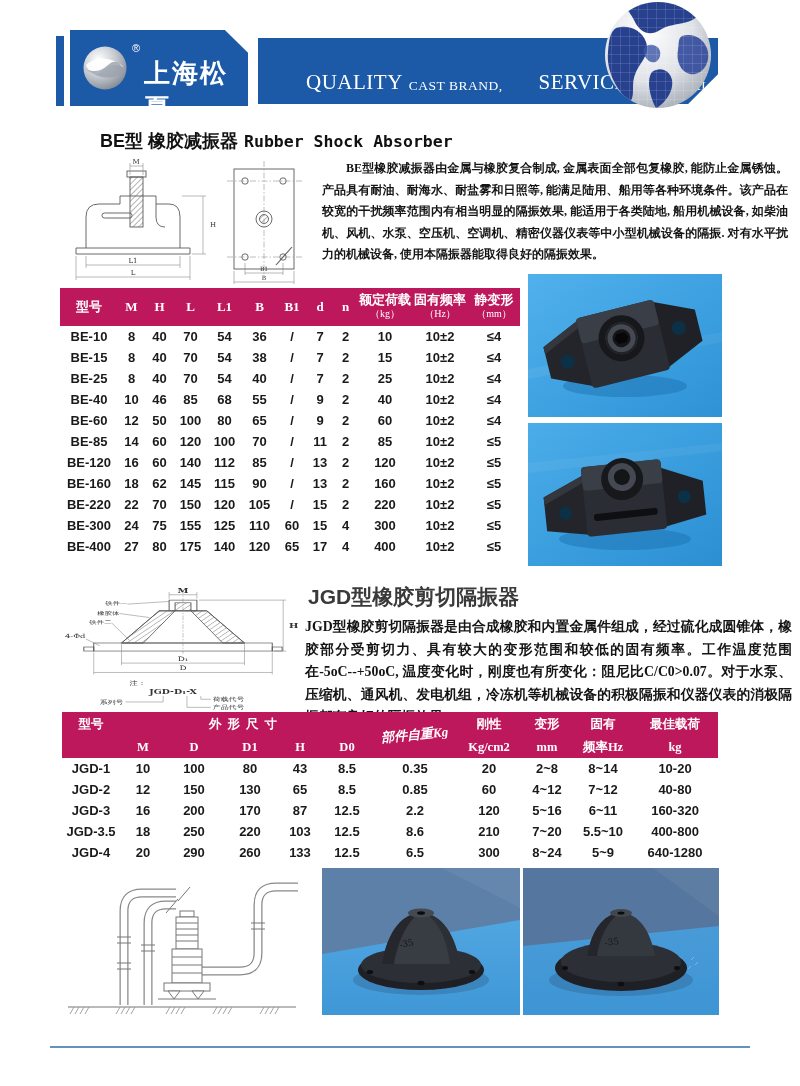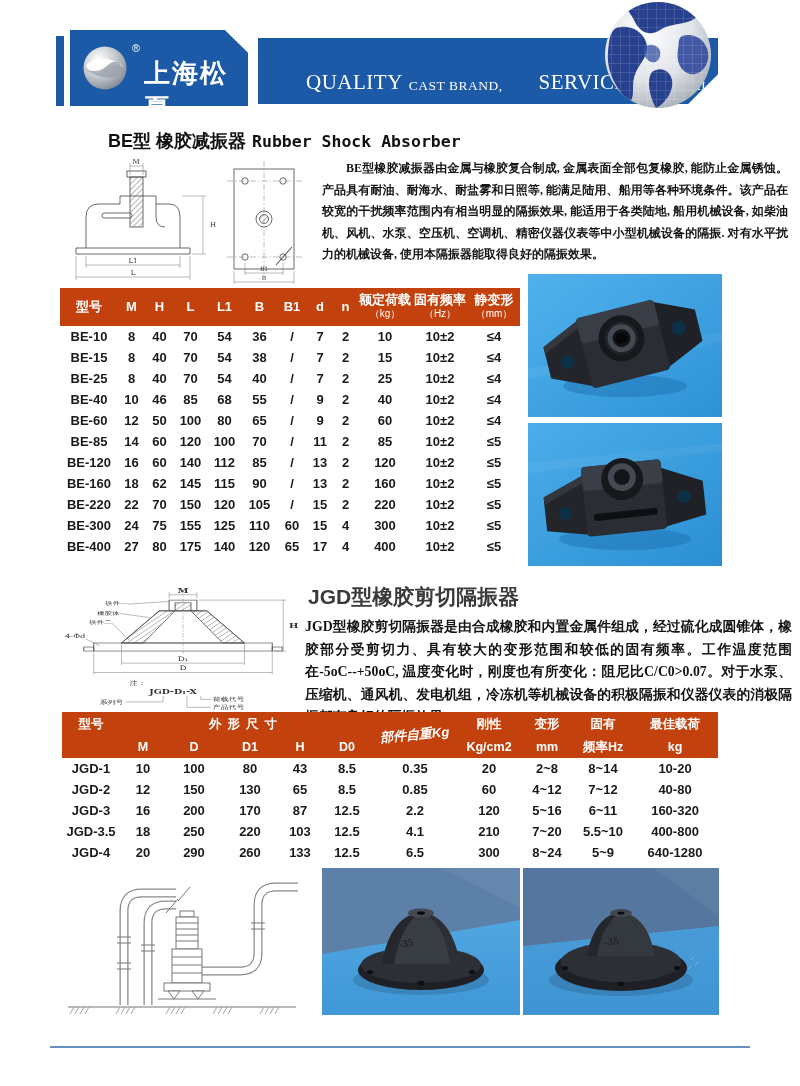--- a/index.html
+++ b/index.html
@@ -16,30 +16,30 @@
   .banner-strip{position:absolute;left:258px;top:38px;width:460px;height:66px;background:#1c5aa8;
                 clip-path:polygon(0 0,100% 0,100% 55%,93.5% 100%,0 100%);
                 display:flex;align-items:flex-end;padding:0 0 9px 14px;box-sizing:border-box;
                 color:#fff;font-family:"Liberation Serif",serif;white-space:nowrap;}
   .banner-strip .big{font-size:21px;letter-spacing:.5px;margin-left:34px;}
   .banner-strip .small{font-size:13.5px;letter-spacing:.5px;margin:0 2px 1px 6px;text-align:right;}
   .globe{position:absolute;left:594px;top:0px;width:128px;height:110px;}
 
   
   .be-title{position:absolute;left:100px;top:129px;font-size:18px;color:#111;white-space:nowrap;}
-  .be-title .zh{font-weight:700;font-family:"Liberation Sans",sans-serif;margin-left:8px;}
+  .be-title .zh{font-weight:700;font-family:"Liberation Sans",sans-serif;}
   .be-title .en{font-family:"DejaVu Sans Mono",monospace;font-size:16.5px;font-weight:600;margin-left:6px;}
   .be-drawing{position:absolute;left:72px;top:156px;width:232px;height:130px;}
   .be-desc{position:absolute;left:322px;top:158px;width:466px;font-family:"Liberation Serif",serif;
            font-size:12px;line-height:21.5px;font-weight:600;color:#141414;text-align:justify;text-indent:2em;}
 
   
   table{border-collapse:collapse;table-layout:fixed;}
   th,td{padding:0;text-align:center;overflow:hidden;}
-  thead th{background:#c2410c;color:#ffffff;font-weight:600;}
+  thead th{background:#be185d;color:#ffffff;font-weight:600;font-family:Liberation Serif, serif;}
   tbody td{color:#1a1a1a;font-weight:600;font-size:13px;background:#fff;}
 
   .be-table{position:absolute;left:60px;top:288px;width:460px;}
   .be-table thead th{height:38px;font-size:13px;line-height:14px;}
   .be-table thead .sub{font-size:10px;font-weight:400;}
   .be-table tbody td{height:21px;}
 
   
   .photo{position:absolute;}
   .photo svg{display:block;}
@@ -614,21 +614,21 @@
           <td>6~11</td>
           <td>160-320</td>
         </tr>
         <tr>
           <td>JGD-3.5</td>
           <td>18</td>
           <td>250</td>
           <td>220</td>
           <td>103</td>
           <td>12.5</td>
-          <td>4.1</td>
+          <td>8.6</td>
           <td>210</td>
           <td>7~20</td>
           <td>5.5~10</td>
           <td>400-800</td>
         </tr>
         <tr>
           <td>JGD-4</td>
           <td>20</td>
           <td>290</td>
           <td>260</td>

